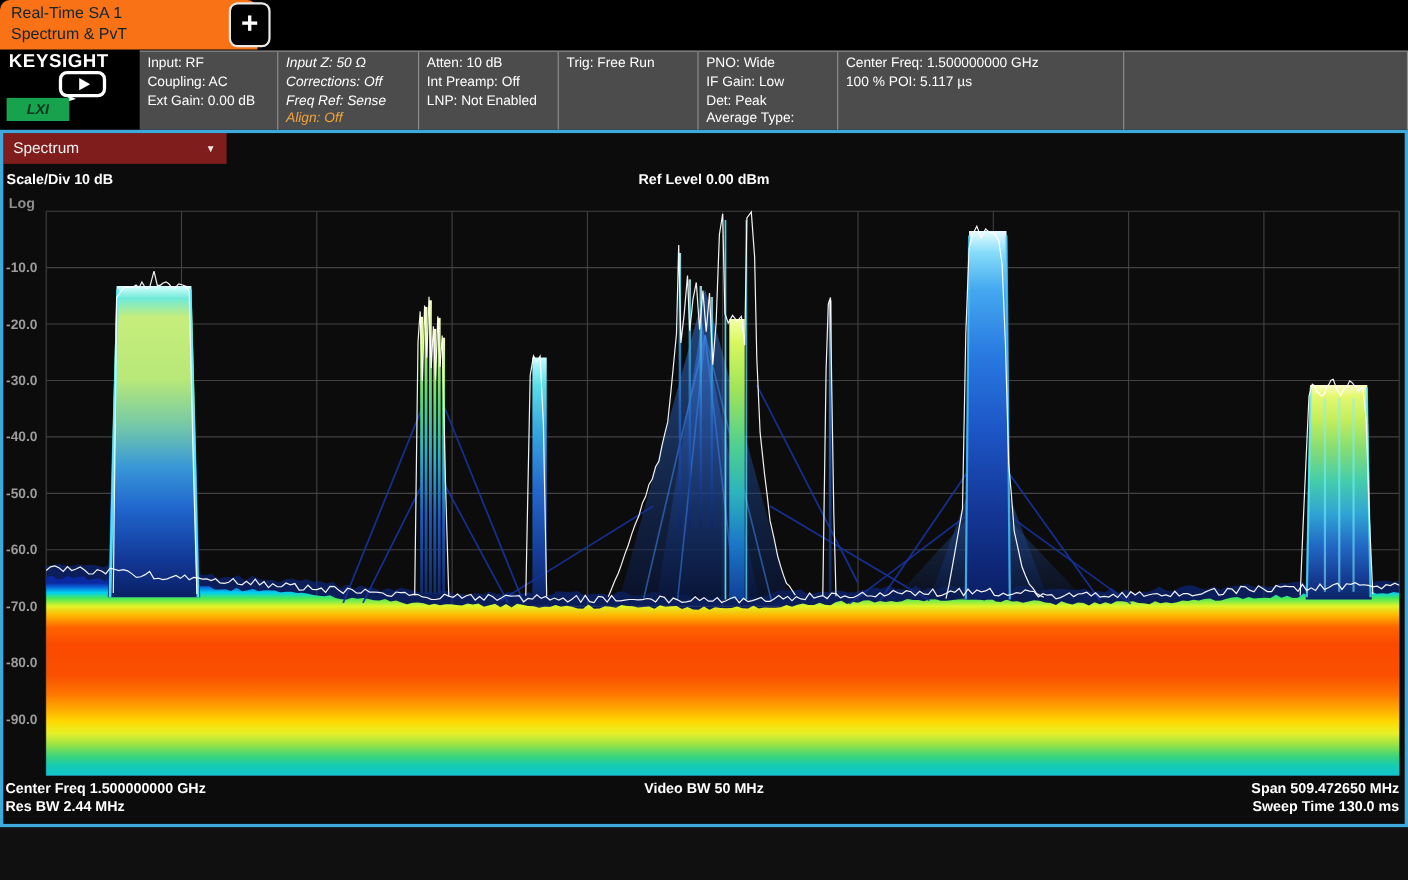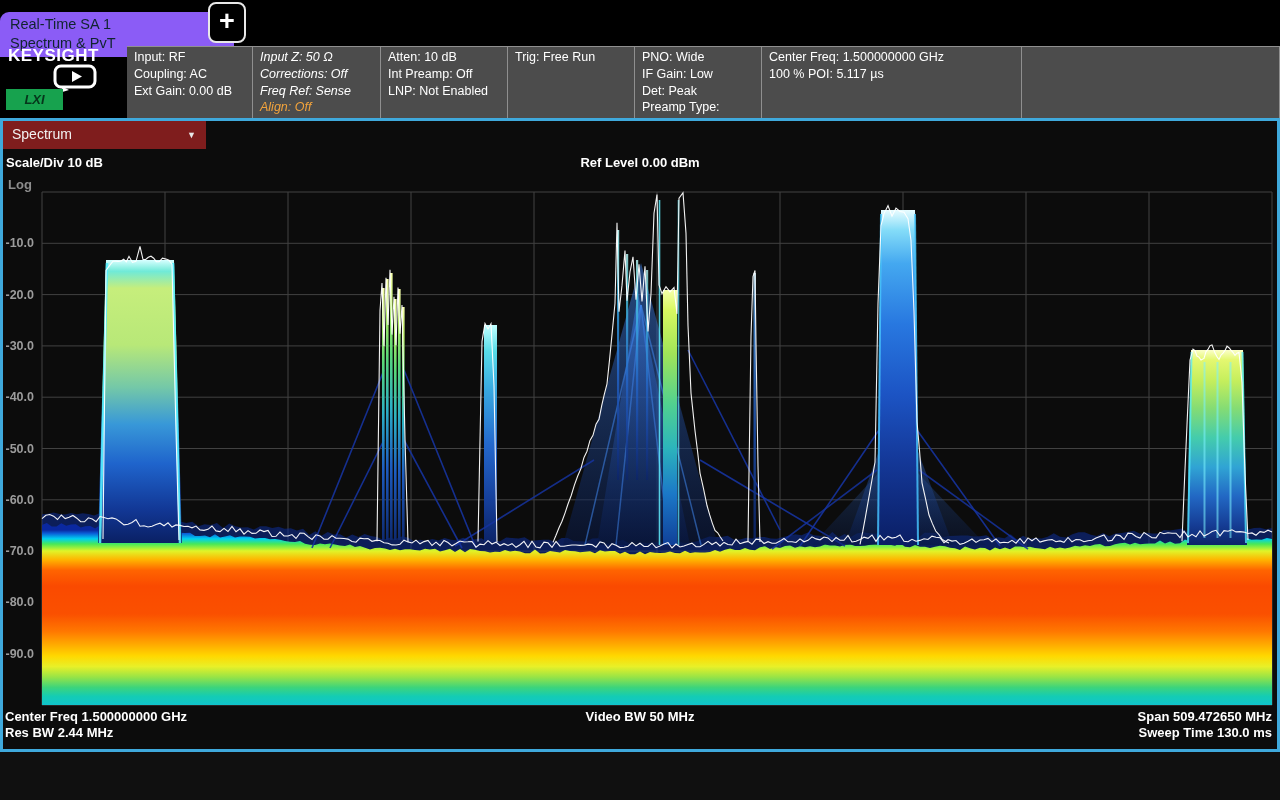--- a/index.html
+++ b/index.html
@@ -1,19 +1,19 @@
 <!DOCTYPE html>
 <html><head>
 <meta charset="utf-8">
 <style>
   html,body{margin:0;padding:0;background:#000;}
   #stage{position:relative;width:1280px;height:800px;background:#000;overflow:hidden;
          font-family:"Liberation Sans",sans-serif;-webkit-font-smoothing:antialiased;}
   
-  .tab{position:absolute;left:0;top:12px;width:234px;height:45px;background:#8b5cf6;
+  .tab{position:absolute;left:0;top:0;width:234px;height:45px;background:#f97316;
        border-radius:9px 9px 0 0;color:#10242f;}
   .tab .l1{position:absolute;left:10px;top:3px;font-size:14.5px;line-height:19px;white-space:nowrap;}
   .tab .l2{position:absolute;left:10px;top:22px;font-size:14.5px;line-height:19px;white-space:nowrap;}
   .tab .caret{position:absolute;right:9px;top:14px;font-size:9px;color:#10242f;}
   .plusbtn{position:absolute;left:208px;top:2px;width:38px;height:41px;background:#000;
        border:2px solid #e8e8e8;border-radius:8px;box-sizing:border-box;color:#fff;
        font-size:27px;font-weight:bold;text-align:center;line-height:34px;}
   
   .brand{position:absolute;left:8px;top:46px;width:118px;font-size:17px;font-weight:bold;
        color:#fff;letter-spacing:.5px;text-align:left;}
@@ -81,21 +81,21 @@
         <div class="pline">Int Preamp: Off</div>
         <div class="pline">LNP: Not Enabled</div>
       </div>
       <div class="panel" style="width: 127px;">
         <div class="pline">Trig: Free Run</div>
       </div>
       <div class="panel" style="width: 127px;">
         <div class="pline">PNO: Wide</div>
         <div class="pline">IF Gain: Low</div>
         <div class="pline">Det: Peak</div>
-        <div class="pline">Preamp Type:</div>
+        <div class="pline">Average Type:</div>
       </div>
       <div class="panel" style="width: 260px;">
         <div class="pline">Center Freq: 1.500000000 GHz</div>
         <div class="pline">100 % POI: 5.117 µs</div>
       </div>
       <div class="panel" style="flex: 1 1 0%;"></div>
     </div>
 
   <div class="main-bg"></div>
   <svg id="speccanvas" width="1280" height="800" viewBox="0 0 1280 800">

